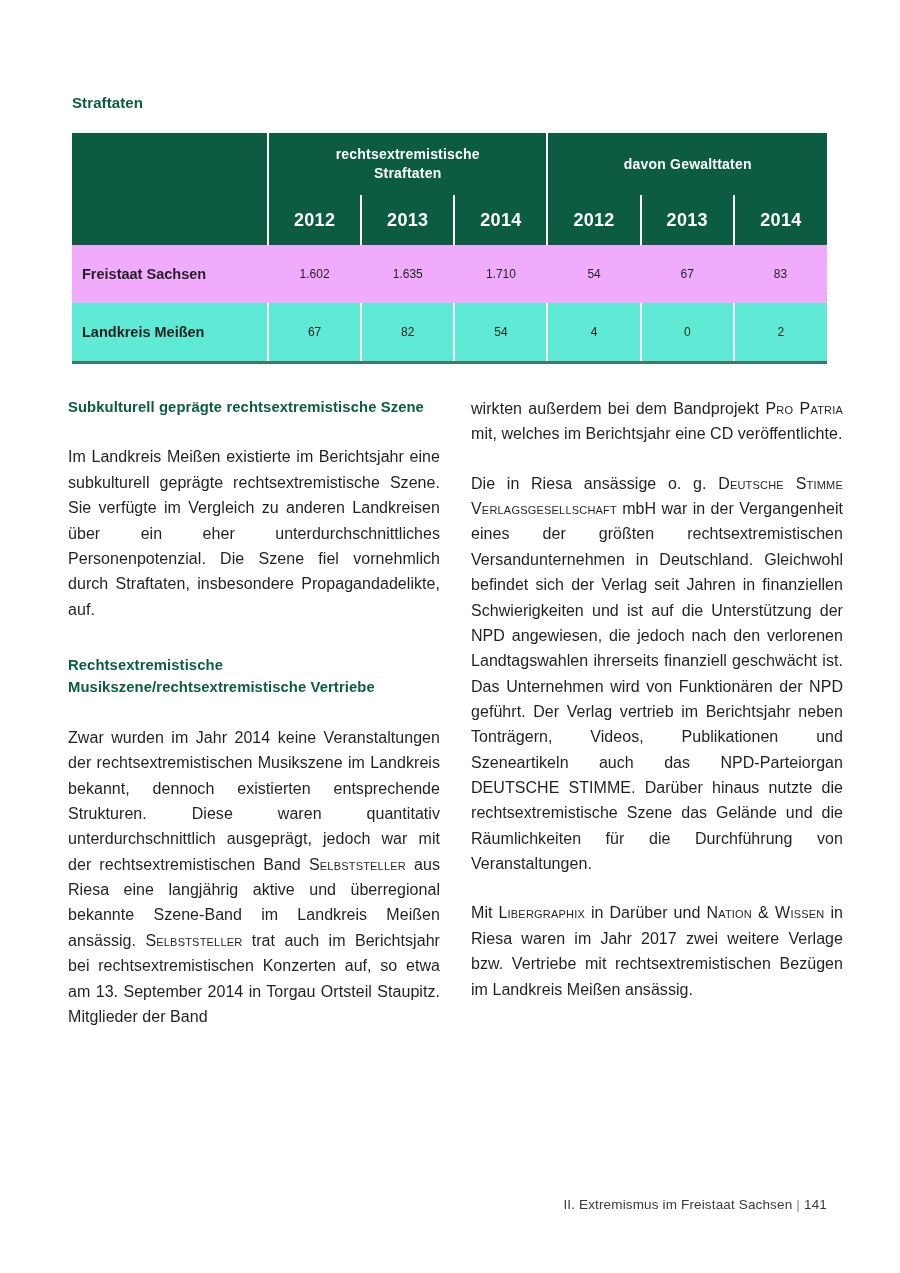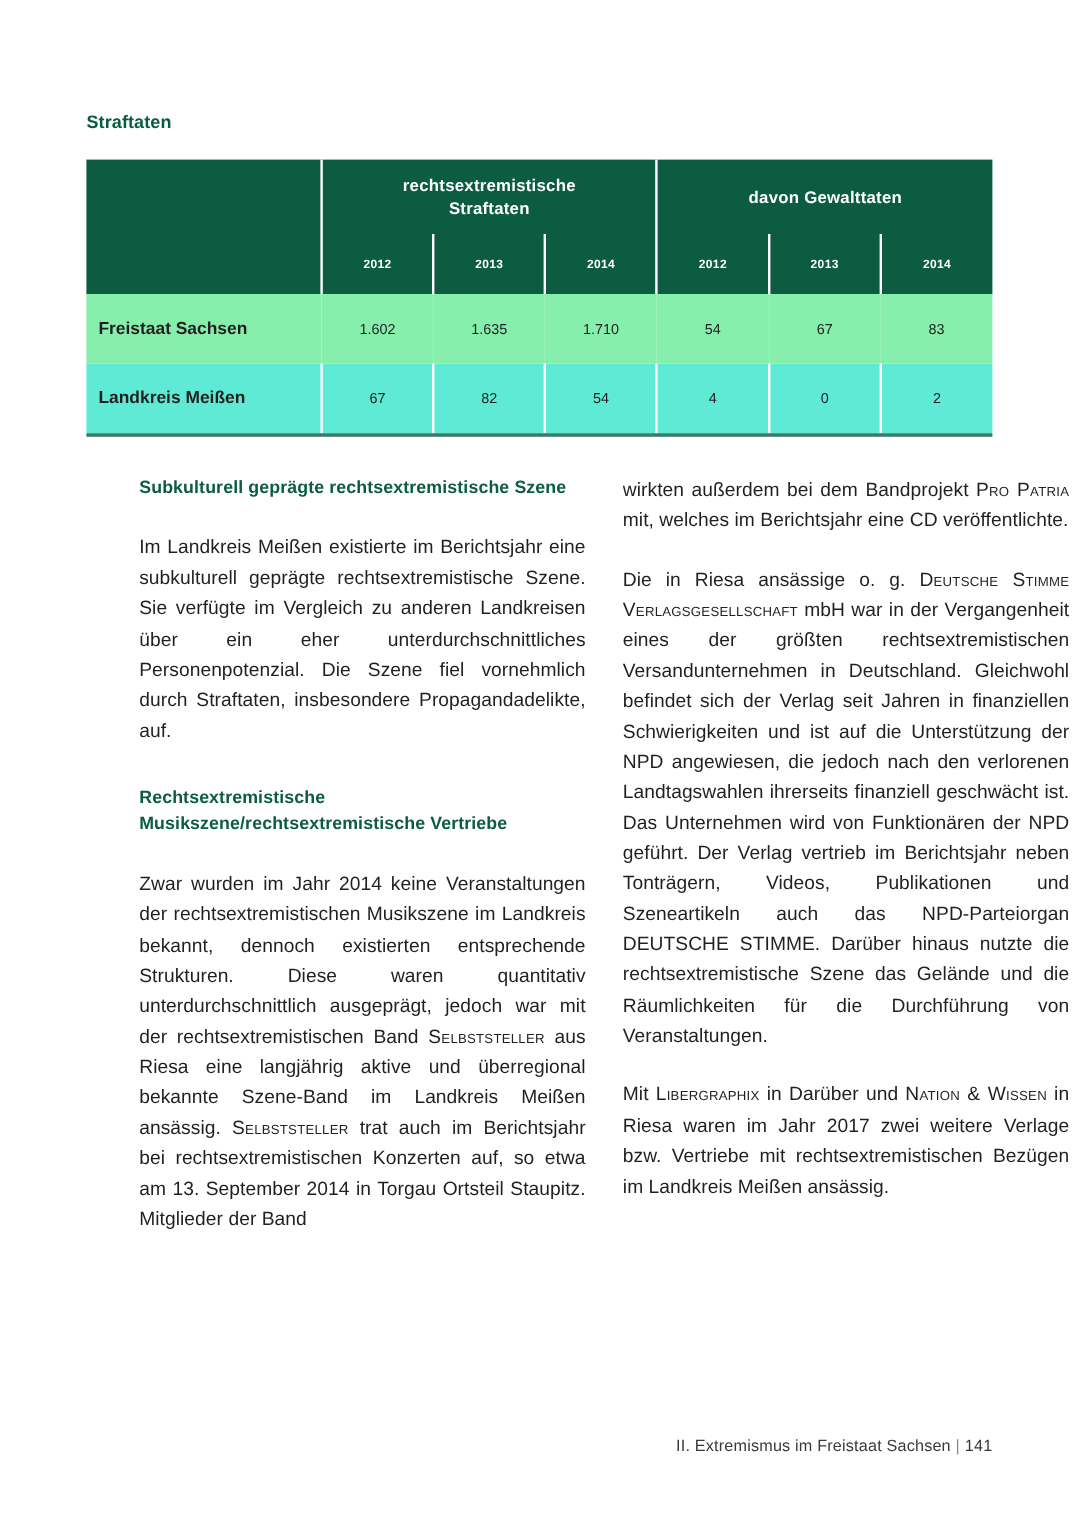--- a/index.html
+++ b/index.html
@@ -66,21 +66,21 @@
   }
   .hdr-group {
     height: 62px;
     font-size: 14px;
     line-height: 1.35;
     letter-spacing: 0.2px;
     padding: 0 6px;
   }
   .hdr-year {
     height: 50px;
-    font-size: 10px;
+    font-size: 18px;
     letter-spacing: 0.3px;
   }
   .hdr-span-inner {
     display: block;
   }
 
   
   tbody td {
     height: 58px;
     vertical-align: middle;
@@ -88,21 +88,21 @@
     text-align: center;
     color: #231f20;
     padding: 0;
   }
   tbody td.lbl {
     text-align: left;
     font-weight: bold;
     padding-left: 10px;
     font-size: 14.5px;
   }
-  tr.row-white td { background: #86efac; }
+  tr.row-white td { background: #f0abfc; }
   tr.row-shade td {
     background: #5eead4;
     border-left: 2px solid #ffffff;
   }
   tr.row-shade td.lbl { border-left: none; }
 
   .rule-top, .rule-bottom {
     height: 3px;
     background: #4e8a75;
     width: 755px;
@@ -114,21 +114,20 @@
     position: absolute;
     left: 68px;
     top: 396px;
     width: 784px;
     height: 700px;
   }
   .col {
     width: 372px;
     position: absolute;
     top: 0;
-    margin-left: 48px;
   }
   .col-left  { left: 0; }
   .col-right { left: 403px; }
 
   h3.sub {
     margin: 0 0 26px 0;
     font-size: 14.8px;
     font-weight: bold;
     color: #0b5c40;
     line-height: 1.52;

